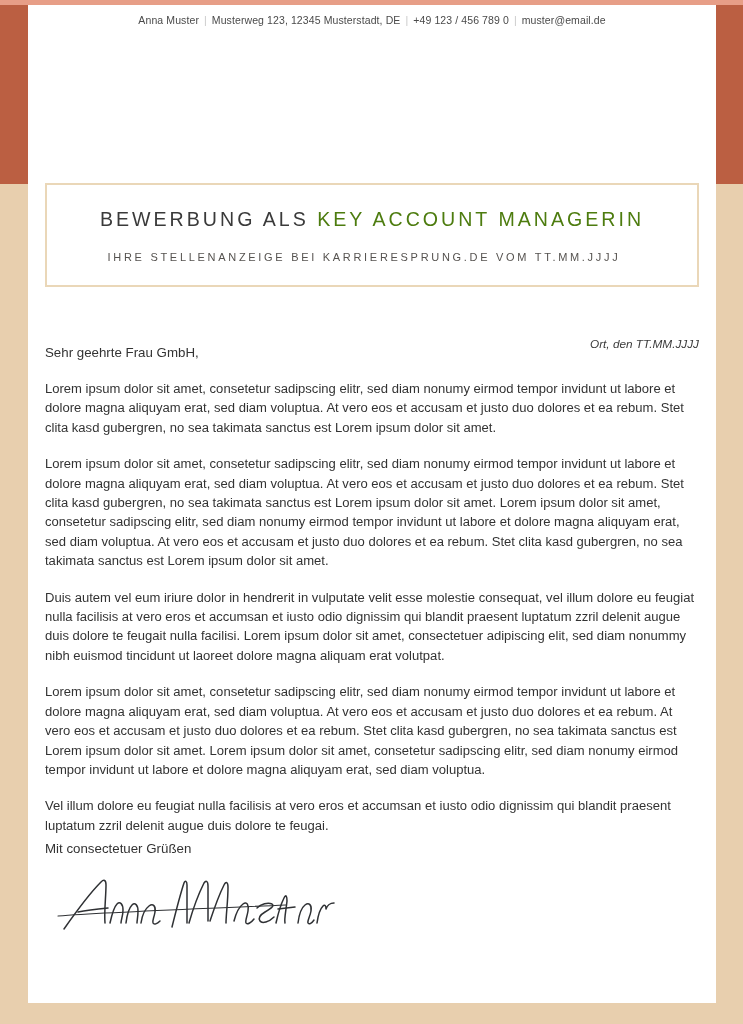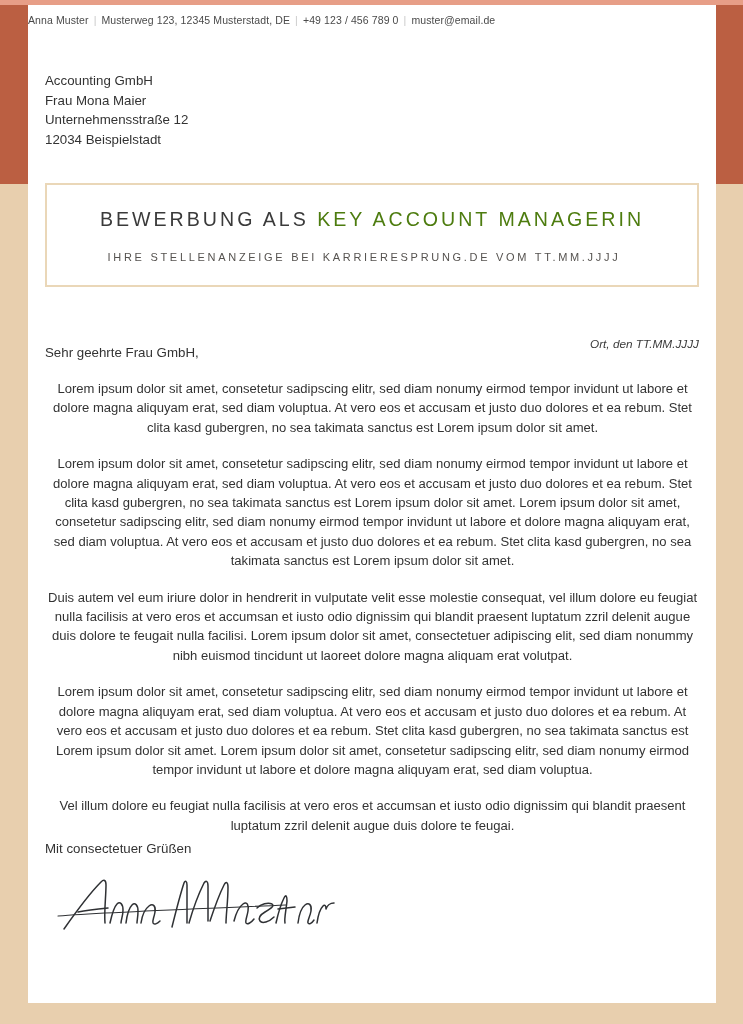--- a/index.html
+++ b/index.html
@@ -48,20 +48,21 @@
     height: 998px;
     background: #ffffff;
     box-sizing: border-box;
   }
 
   
   .letterhead {
     position: absolute;
     left: 0; top: 9px;
     width: 688px;
+    text-align: center;
     font-size: 10.5px;
     color: #4a4a4a;
     letter-spacing: .1px;
     white-space: nowrap;
   }
   .letterhead .sep {
     color: #c9c9c9;
     padding: 0 5px;
   }
 
@@ -131,21 +132,20 @@
     left: 17px;
     top: 374px;
     width: 655px;
     font-size: 13.05px;
     line-height: 19.4px;
     color: #333333;
     text-align: left;
   }
   .body-text p {
     margin: 0 0 17px 0;
-    text-align: center;
   }
   .closing {
     position: absolute;
     left: 17px;
     top: 836px;
     font-size: 13.3px;
     color: #333333;
   }
 
   
@@ -187,26 +187,20 @@
   <div class="band-bottom-tan"></div>
   <div class="band-top-terracotta"></div>
   <div class="band-top-hairline"></div>
 
   <div class="sheet">
 
     <div class="letterhead">
       <span>Anna Muster</span><span class="sep">|</span><span>Musterweg 123, 12345 Musterstadt, DE</span><span class="sep">|</span><span>+49 123 / 456 789 0</span><span class="sep">|</span><span>muster@email.de</span>
     </div>
 
-    <div class="recipient">
-      <div>Accounting GmbH</div>
-      <div>Frau Mona Maier</div>
-      <div>Unternehmensstraße 12</div>
-      <div>12034 Beispielstadt</div>
-    </div>
 
     <div class="subject-box">
       <div class="subject-line-1"><span>BEWERBUNG ALS </span><span class="accent">KEY ACCOUNT MANAGERIN</span></div>
       <div class="subject-line-2">IHRE STELLENANZEIGE BEI KARRIERESPRUNG.DE VOM TT.MM.JJJJ</div>
     </div>
 
     <div class="dateline">Ort, den TT.MM.JJJJ</div>
 
     <div class="salutation">Sehr geehrte Frau GmbH,</div>
 

